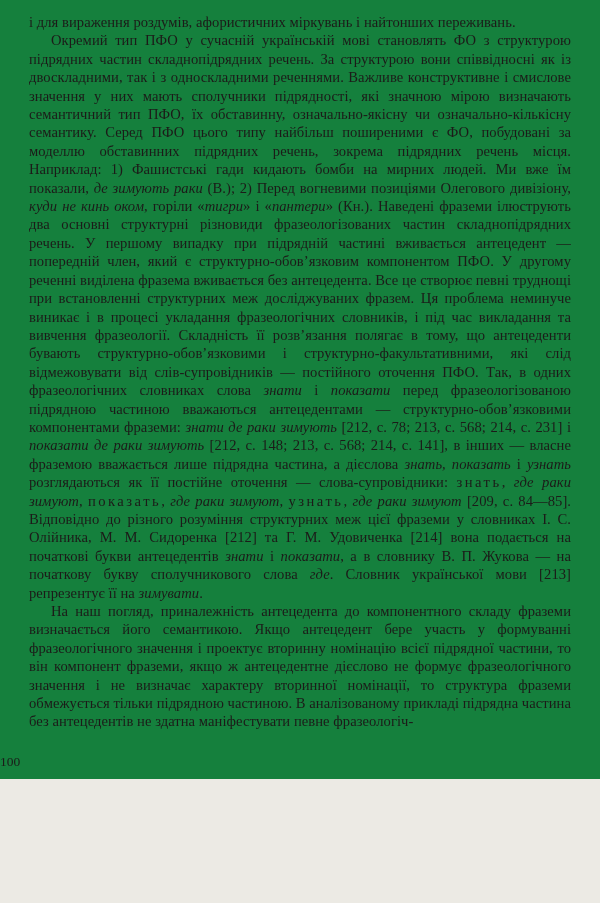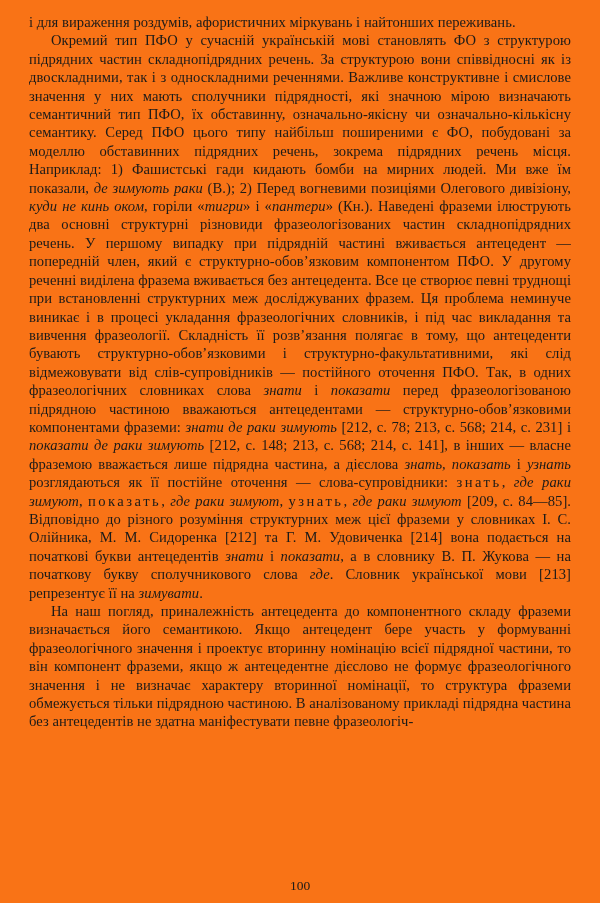--- a/index.html
+++ b/index.html
@@ -6,23 +6,23 @@
     margin: 0;
     padding: 0;
   }
   body {
     background: #eceae4;
     font-family: "Liberation Serif", "DejaVu Serif", serif;
   }
   .page {
     position: relative;
     width: 600px;
-    height: 903px;
+    height: 779px;
     margin: 0 auto;
-    background: #f97316;
+    background: #15803d;
     box-sizing: border-box;
     padding: 13px 29px 0 29px;
     color: #1c1b19;
     overflow: hidden;
     font-family: Liberation Serif, serif;
   }
   p.para {
     margin: 0;
     text-align: justify;
     font-size: 14.6px;
@@ -34,21 +34,21 @@
   }
   .spaced {
     letter-spacing: 2.5px;
     margin-top: 28px;
   }
   .page-number {
     position: absolute;
     left: 0;
     right: 0;
     bottom: 9px;
-    text-align: center;
+    text-align: left;
     font-size: 13.5px;
     color: #1c1b19;
   }
 </style>
 </head>
 <body>
 
 <div class="page">
   <div class="body-text" id="body-text">
       <p class="para">і для вираження роздумів, афористичних міркувань і найтонших переживань.</p>

